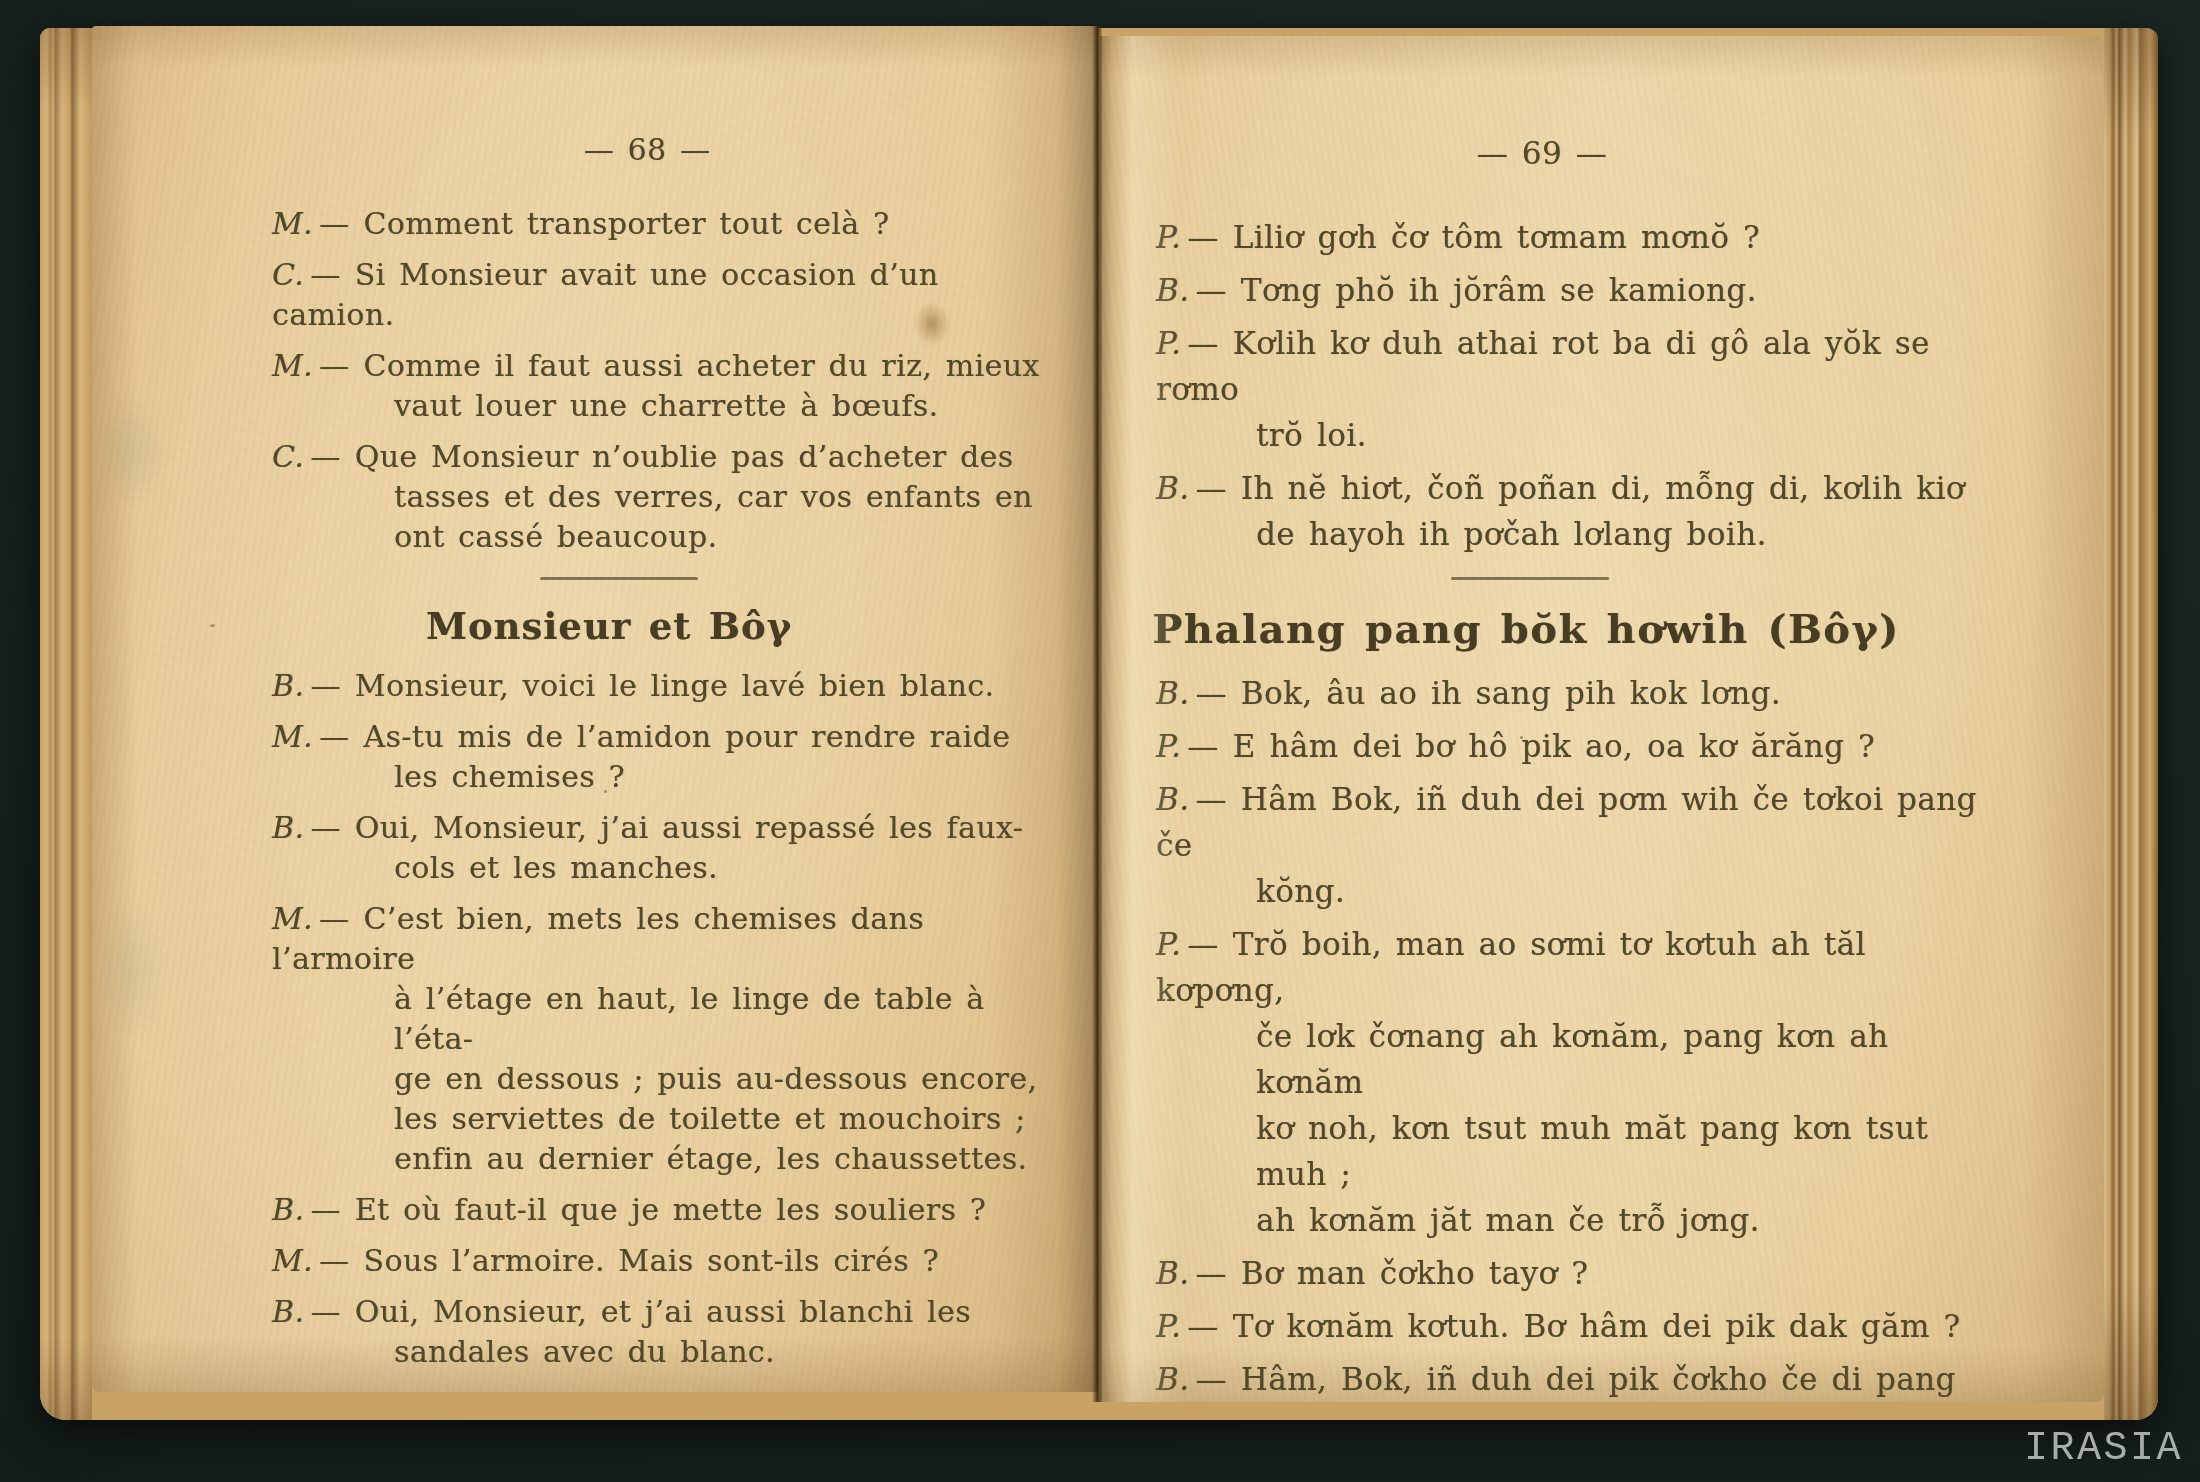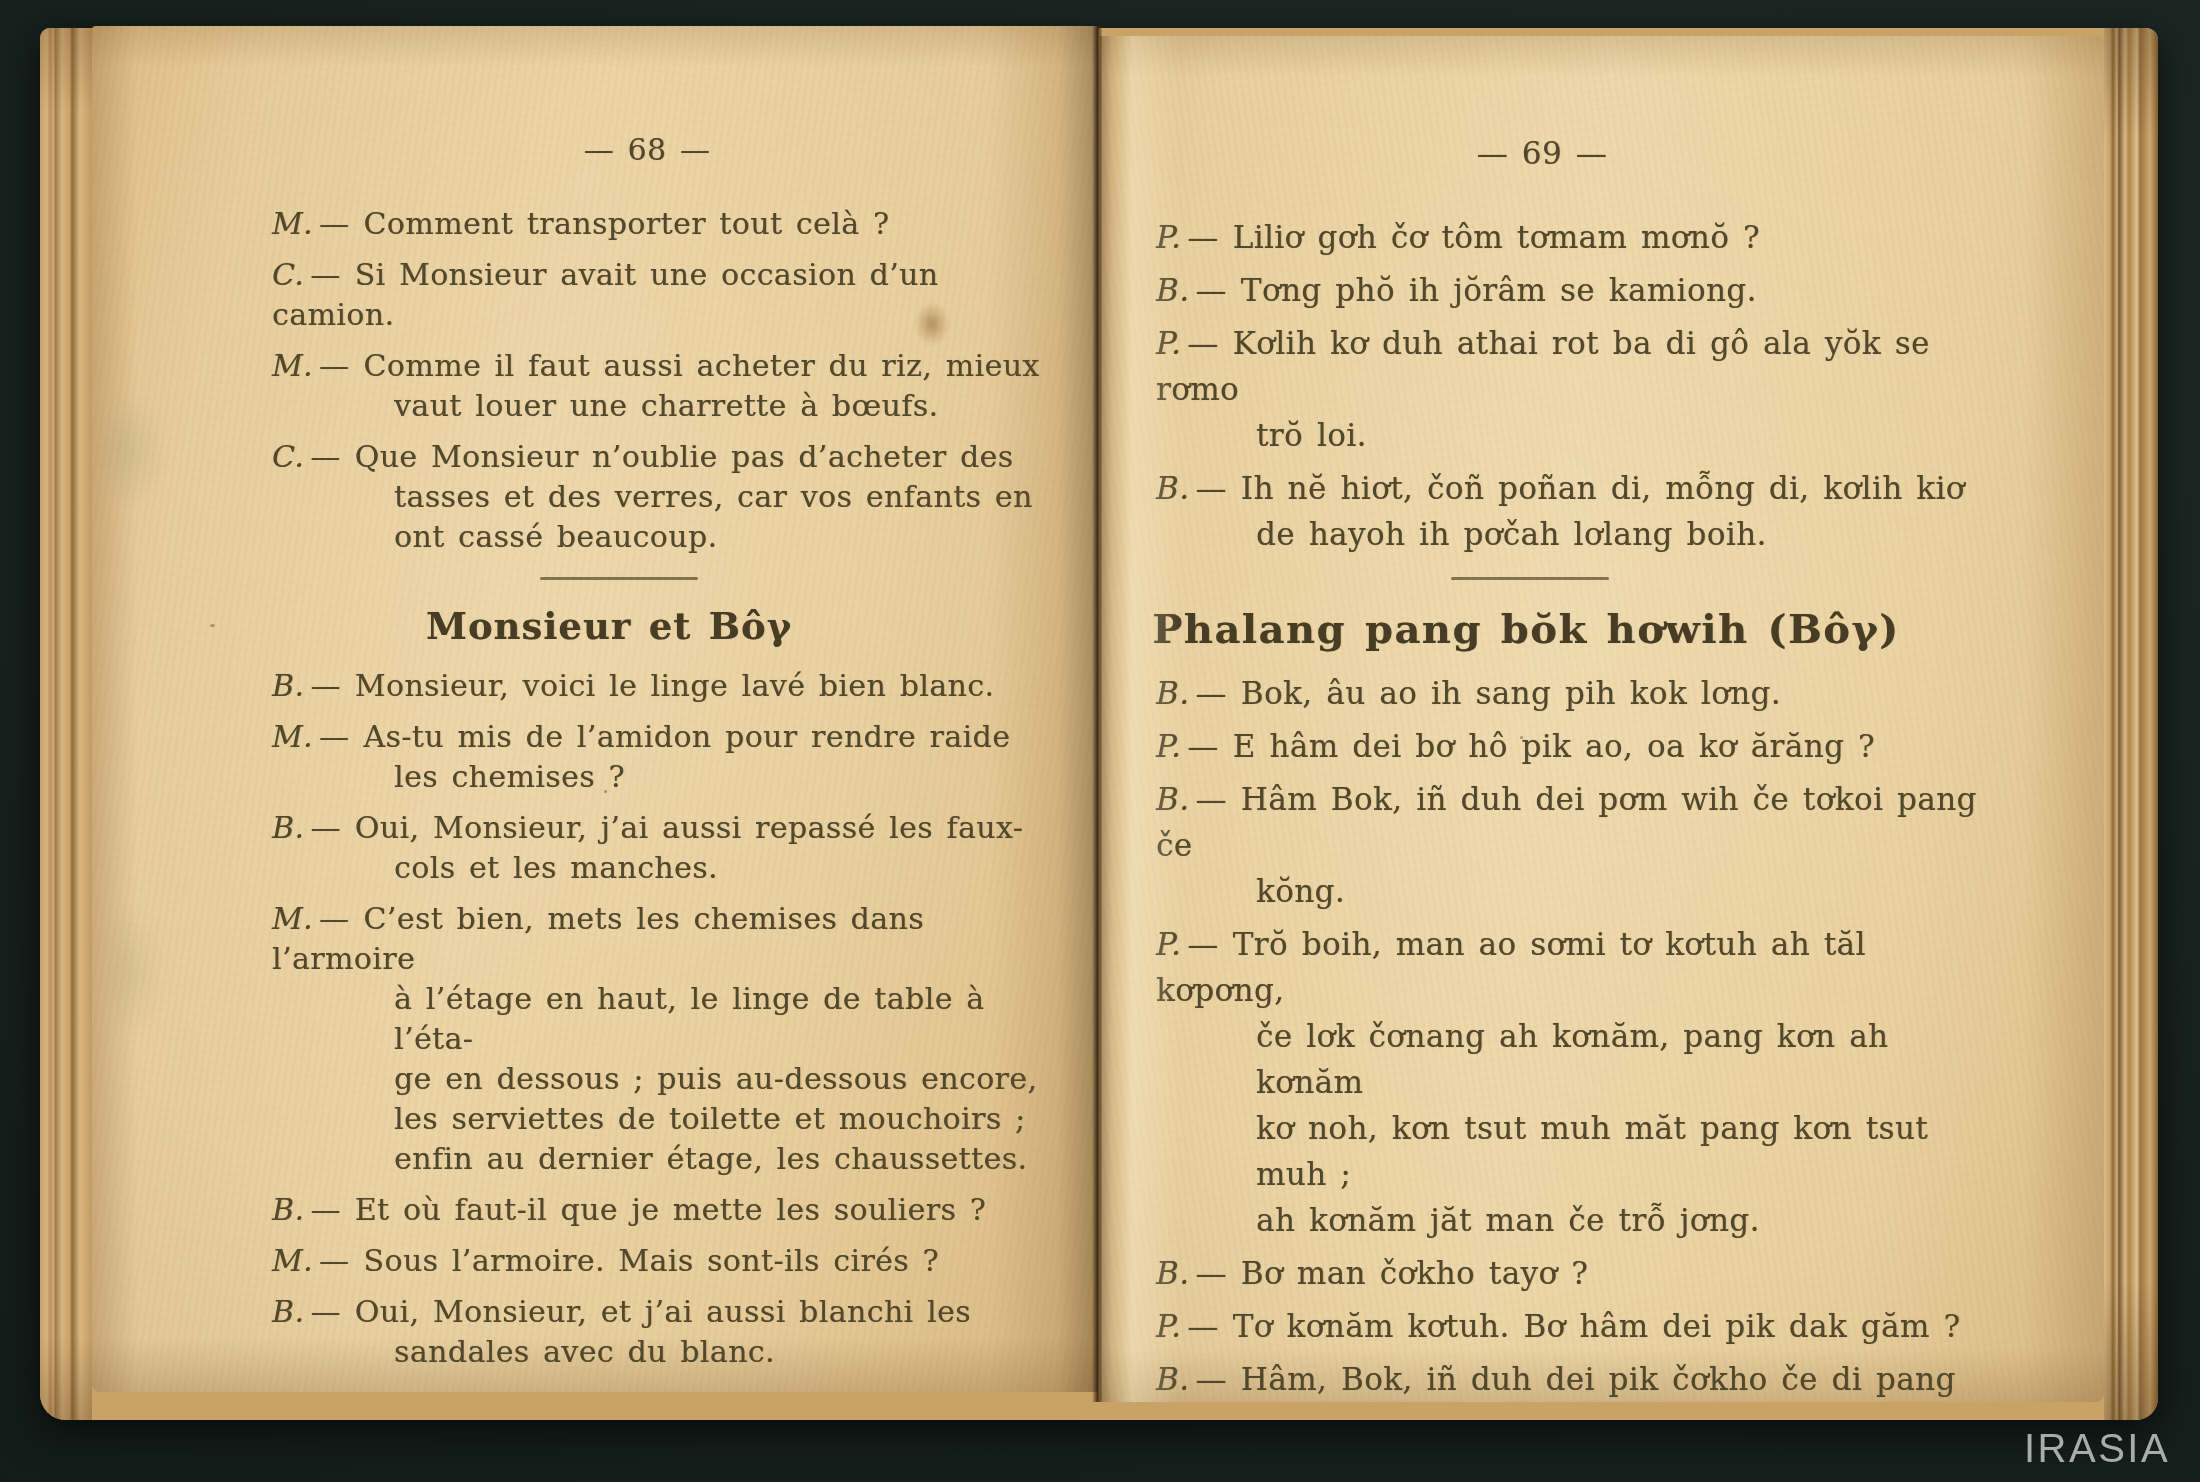--- a/index.html
+++ b/index.html
@@ -103,21 +103,21 @@
   .smudge-a{left:4px;top:370px;width:70px;height:110px;filter:blur(5px);
     background:radial-gradient(closest-side, rgba(110,128,108,.14), transparent);}
   .smudge-b{left:8px;top:880px;width:64px;height:130px;filter:blur(6px);
     background:radial-gradient(closest-side, rgba(110,125,105,.12), transparent);}
   .speck-1{left:540px;top:1136px;width:4px;height:4px;background:rgba(70,55,30,.55);}
   .speck-2{left:512px;top:764px;width:3px;height:3px;background:rgba(70,55,30,.45);}
   .speck-3{left:118px;top:598px;width:5px;height:3px;background:rgba(80,62,34,.4);}
   
   .watermark{
     position:absolute;left:2024px;top:1426px;
-    font-family:Liberation Sans, sans-serif;font-size:40px;
+    font-family:Liberation Mono, monospace;font-size:40px;
     color:#c2c7c6;letter-spacing:2.5px;opacity:.85;
   }
 </style>
 </head>
 <body>
 
 <div class="backdrop"></div>
 
 <div class="book-block"></div>
 <div class="edge-left"></div>

